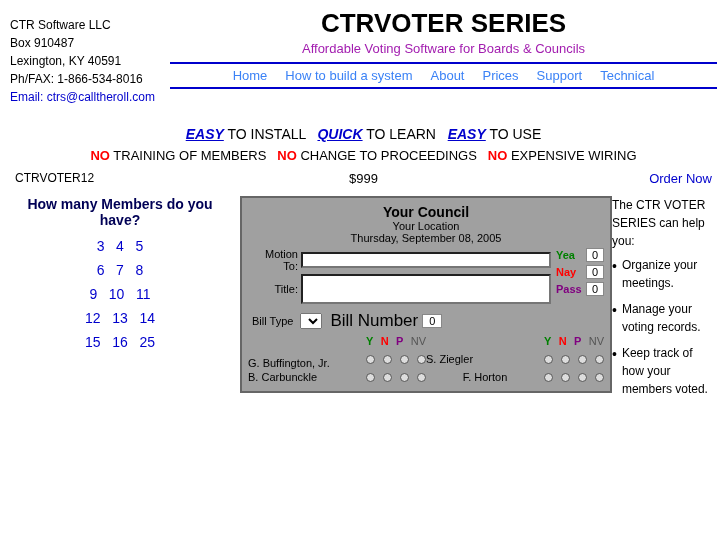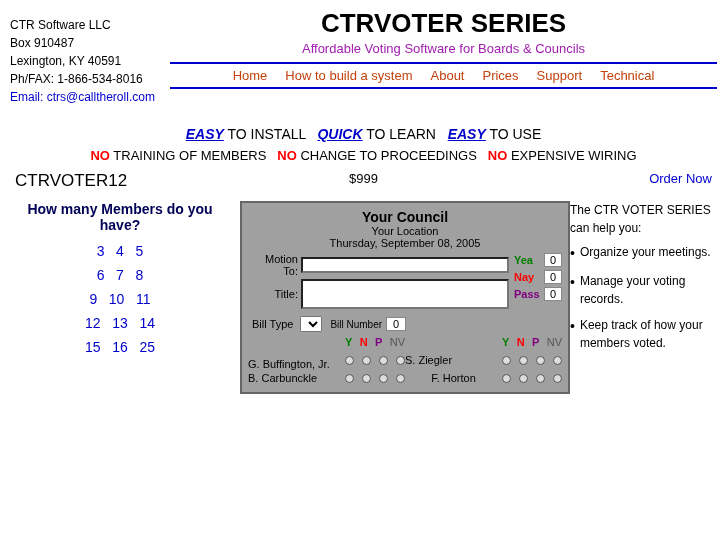--- a/index.html
+++ b/index.html
@@ -6,43 +6,43 @@
     body { font-family: Arial, sans-serif; font-size: 13px; background: #fff; color: #000; width: 727px; }
 
     
     #header { display: flex; align-items: flex-start; padding: 8px 10px 0 10px; }
     #company-info { font-size: 12px; line-height: 1.5; min-width: 160px; margin-top: 8px; }
     #company-info a { color: #00c; text-decoration: none; }
     #title-nav { flex: 1; text-align: center; }
     #site-title { font-size: 26px; font-weight: bold; color: #000; margin-bottom: 2px; }
     #tagline { font-size: 13px; color: #a21caf; margin-bottom: 6px; }
     #nav { display: flex; justify-content: center; gap: 18px; padding: 4px 0; border-top: 2px solid #00c; border-bottom: 2px solid #00c; }
-    #nav a { color: #c2410c; text-decoration: none; font-size: 13px; }
+    #nav a { color: #3b82f6; text-decoration: none; font-size: 13px; }
 
     
     #main { padding: 10px 10px 0 10px; }
 
     
     #slogans { text-align: center; margin: 10px 0 6px 0; font-size: 14px; }
     #slogans .easy { font-style: italic; font-weight: bold; text-decoration: underline; color: #00c; }
     #slogans .quick { font-style: italic; font-weight: bold; text-decoration: underline; color: #00c; }
     #slogans .normal { color: #000; font-weight: normal; }
     #no-line { text-align: center; font-size: 13px; margin-bottom: 8px; }
     #no-line .no { color: red; font-weight: bold; }
 
     
     #product-row { display: flex; align-items: flex-start; margin: 6px 0; }
-    #product-name { flex: 1; font-size: 17px; padding-left: 5px; }
+    #product-name { flex: 1; font-size: 12px; padding-left: 5px; }
     #product-price { flex: 1; text-align: center; font-size: 13px; }
     #order-now-link { flex: 1; text-align: right; color: #00c; text-decoration: none; font-size: 13px; padding-right: 5px; }
 
     
     #three-col { display: flex; align-items: flex-start; margin-top: 10px; }
     #col-left { width: 230px; padding-right: 10px; }
-    #col-middle { width: 330px; }
+    #col-middle { width: 372px; }
     #col-right { flex: 1; font-size: 12px; line-height: 1.5; }
 
     
     #how-many { color: #000055; font-weight: bold; font-size: 14px; margin-bottom: 10px; text-align: center; }
     .member-links { text-align: center; margin: 8px 0; }
     .member-links a { color: #00c; text-decoration: none; font-size: 14px; margin: 0 4px; }
     #council-title { text-align: center; font-weight: bold; font-size: 13px; margin-bottom: 0; }
     #council-location { text-align: center; font-size: 11px; }
     #council-date { text-align: center; font-size: 11px; margin-bottom: 4px; }
     .council-form-row { display: flex; align-items: center; margin-bottom: 2px; }
@@ -174,21 +174,21 @@
             <div class="vote-row" style="display:flex; align-items:center; gap:2px;">
               <span class="vote-label pass" style="color:purple; font-weight:bold; font-size:11px; width:28px;">Pass</span>
               <span class="vote-count" style="background:#fff; border:1px solid #888; width:18px; text-align:center; font-size:11px;">0</span>
             </div>
           </div>
         </div>
 
         <div id="bill-row" style="display:flex; align-items:center; gap:4px; margin:3px 0; padding-left:4px;">
           <label style="font-size:11px;">Bill Type</label>
           <select style="font-size:10px; height:16px;"><option></option></select>
-          <span style="font-size:10px; margin-left:4px;">Bill Number</span>
+          <span style="font-size:17px; margin-left:4px;">Bill Number</span>
           <span style="background:#fff; border:1px solid #888; width:20px; font-size:11px; text-align:center; display:inline-block;">0</span>
         </div>
 
         <div style="display:flex; justify-content:space-between; font-size:11px; margin-bottom:2px; margin-top:4px;">
           <div style="flex:1;"></div>
           <div style="display:flex; gap:4px; width:60px; justify-content:space-between;">
             <span style="color:green; font-weight:bold;">Y</span>
             <span style="color:red; font-weight:bold;">N</span>
             <span style="color:purple; font-weight:bold;">P</span>
             <span style="color:#555;">NV</span>

